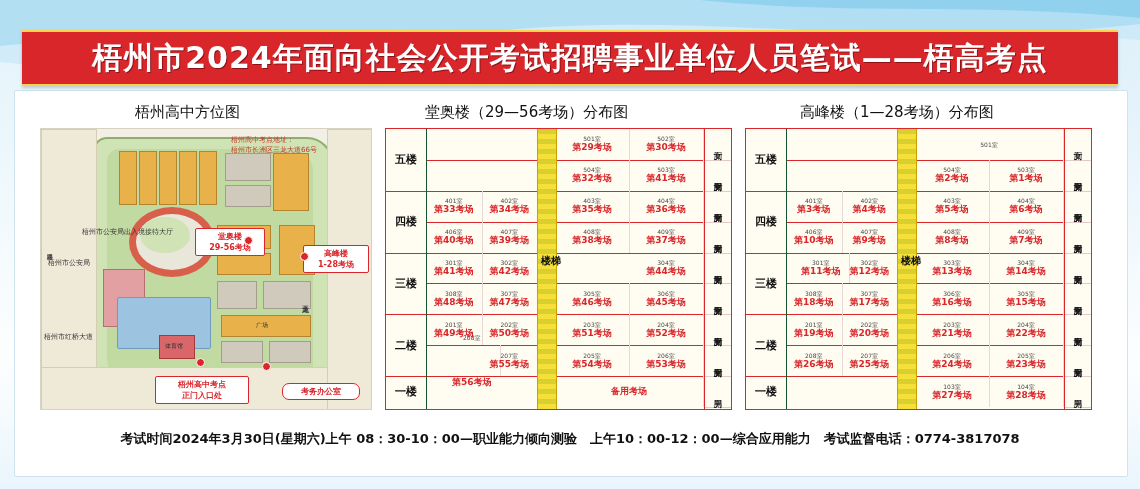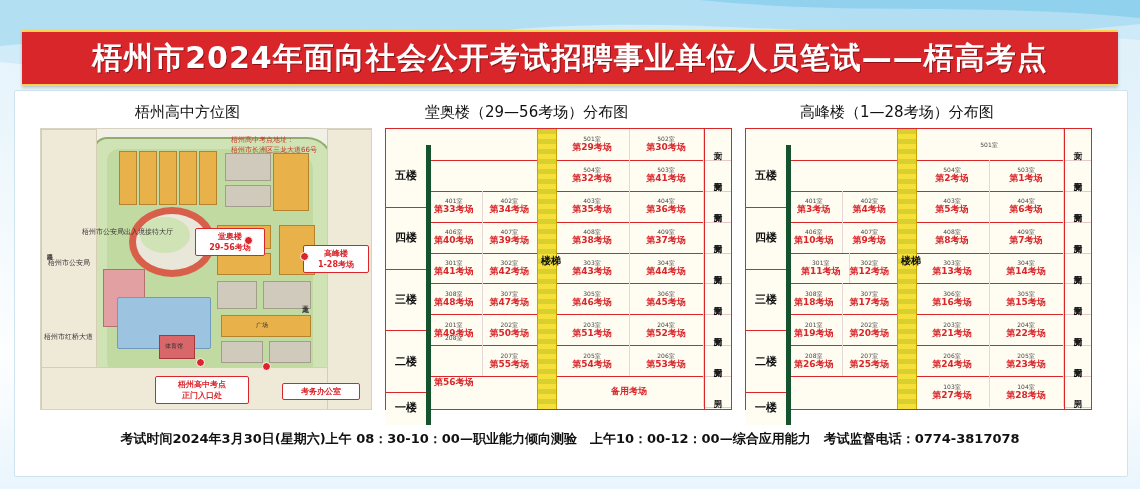--- a/index.html
+++ b/index.html
@@ -109,22 +109,22 @@
   .blk{
     position:absolute;top:128px;height:280px;
     background:#fffdf2;border:1px solid #d9262b;
   }
   #blk-tangao{left:385px;width:345px;}
   #blk-gaofeng{left:745px;width:345px;}
 
   .blk-inner{position:relative;width:100%;height:100%;}
 
   .floor-col{
-    position:absolute;left:0;top:16px;width:40px;height:100%;
-    border-right:5px solid #14532d;
+    position:absolute;left:0;top:0;width:40px;height:100%;
+    border-right:1px solid #14532d;
   }
   .floor-cell{
     position:absolute;left:0;width:40px;
     display:flex;align-items:center;justify-content:center;
     font-size:11px;font-weight:bold;color:#111;
     border-bottom:1px solid #d9262b;
     font-family:"DejaVu Sans","Liberation Sans",sans-serif;
   }
   .floor-cell.last{border-bottom:none;}
 
@@ -241,21 +241,21 @@
   <div class="map-label" style="left:44px;top:332px;color:#333;font-size:7px;">梧州市红桥大道</div>
   <div class="map-label" style="left:170px;top:390px;color:#333;font-size:7px;">二龙大道</div>
   <div class="map-label" style="left:300px;top:300px;color:#333;font-size:7px;writing-mode:vertical-rl;">三龙大道</div>
 
   <div class="callout" style="left:195px;top:228px;width:62px;white-space:pre;">堂奥楼
 29-56考场</div>
   <div class="callout" style="left:303px;top:245px;width:58px;white-space:pre;">高峰楼
 1-28考场</div>
   <div class="callout" style="left:155px;top:376px;width:86px;white-space:pre;">梧州高中考点
 正门入口处</div>
-  <div class="callout" style="left:282px;top:383px;width:70px;">考务办公室</div>
+  <div class="callout" style="left:282px;top:383px;width:70px;border-radius:7px;">考务办公室</div>
 
   <div class="dot" style="left:244px;top:236px;"></div>
   <div class="dot" style="left:300px;top:252px;"></div>
   <div class="dot" style="left:196px;top:358px;"></div>
   <div class="dot" style="left:262px;top:362px;"></div>
 
   <div class="blk" id="blk-tangao">
     <div class="blk-inner">
       <div class="floor-col" style="z-index: 4; background: rgb(255, 253, 242);">
           <div class="floor-cell" style="top: 0px; height: 61.7778px;">五楼</div>
@@ -353,24 +353,20 @@
         </div>
         <div class="room-row" style="top: 123.556px; height: 30.8889px;">
           <div class="room" style="left: 40px; width: 55.5px;">
             <div class="num">301室</div>
             <div class="nm">第41考场</div>
           </div>
           <div class="room" style="left: 95.5px; width: 55.5px;">
             <div class="num">302室</div>
             <div class="nm">第42考场</div>
           </div>
-          <div class="room" style="left: 169px; width: 74px;">
-            <div class="num">303室</div>
-            <div class="nm">第43考场</div>
-          </div>
           <div class="room" style="left: 243px; width: 74px;">
             <div class="num">304室</div>
             <div class="nm">第44考场</div>
           </div>
         </div>
         <div class="room-row" style="top: 154.444px; height: 30.8889px;">
           <div class="room" style="left: 40px; width: 55.5px;">
             <div class="num">308室</div>
             <div class="nm">第48考场</div>
           </div>
@@ -399,21 +395,21 @@
           <div class="room" style="left: 169px; width: 74px; text-align: center;">
             <div class="num">203室</div>
             <div class="nm">第51考场</div>
           </div>
           <div class="room" style="left: 243px; width: 74px;">
             <div class="num">204室</div>
             <div class="nm">第52考场</div>
           </div>
         </div>
         <div class="room-row" style="top: 216.222px; height: 30.8889px;">
-          <div class="room" style="left: 40px; width: 55.5px; gap: 36px;">
+          <div class="room" style="left: 58px; width: 55.5px; gap: 36px;">
             <div class="num">208室</div>
             <div class="nm">第56考场</div>
           </div>
           <div class="room" style="left: 95.5px; width: 55.5px;">
             <div class="num">207室</div>
             <div class="nm">第55考场</div>
           </div>
           <div class="room" style="left: 169px; width: 74px;">
             <div class="num">205室</div>
             <div class="nm">第54考场</div>

